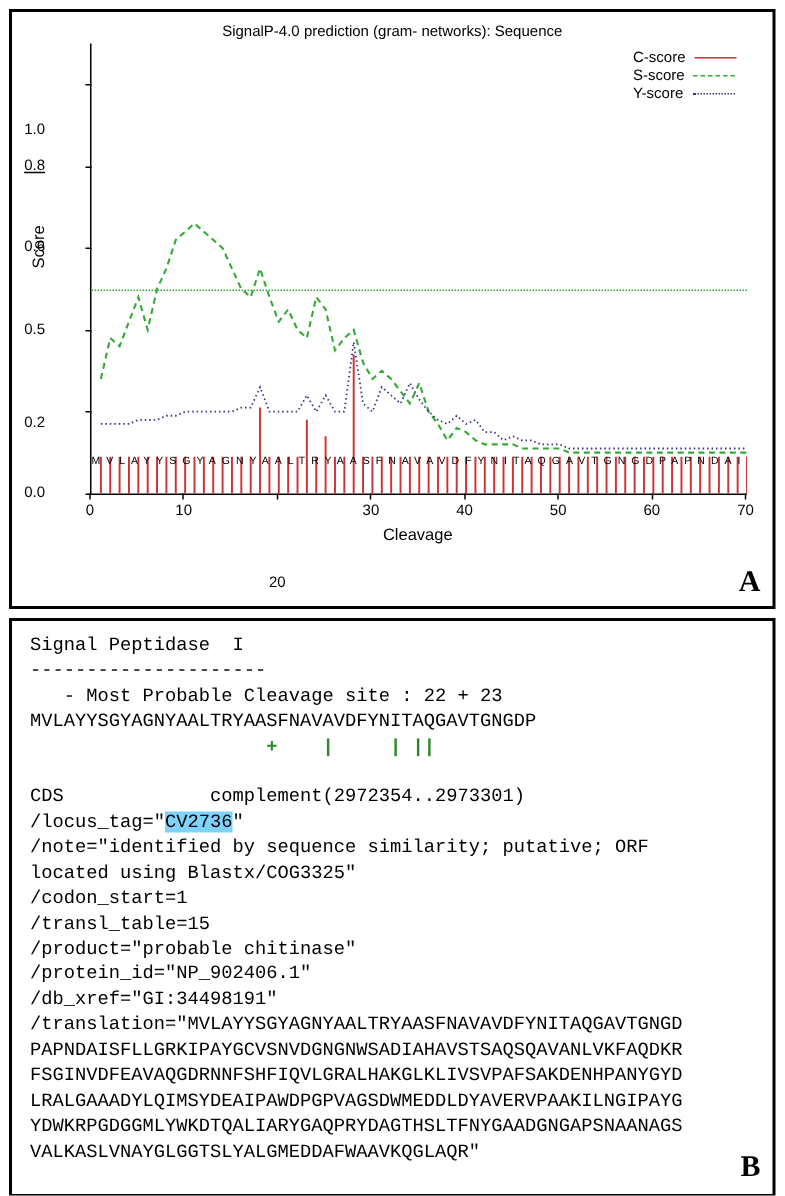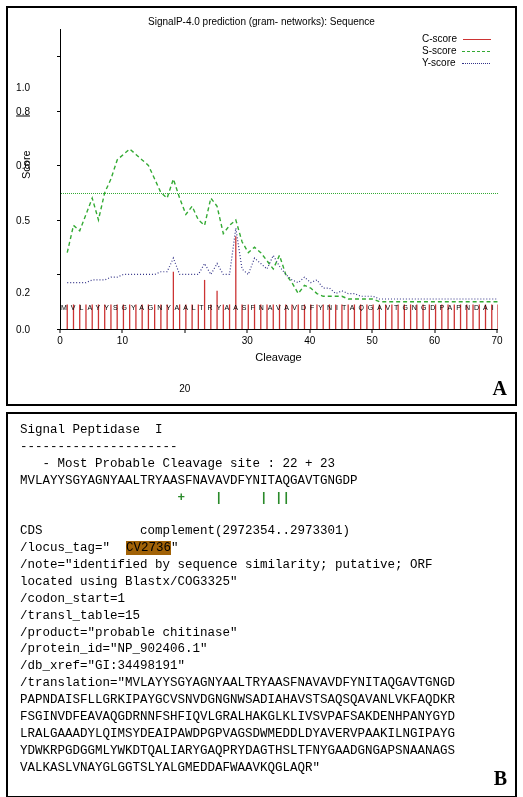--- a/index.html
+++ b/index.html
@@ -153,22 +153,21 @@
   }
   
   #panelB {
     font-family: "Courier New", monospace;
     font-size: 12.5px;
     line-height: 1.35;
     padding: 8px 10px 20px 12px;
     white-space: pre;
   }
   .hl {
-    background: #a16207;
-    margin-left: 16px;
+    background: #7dd3fc;
   }
   .green-marks {
     color: #2a8a2a;
     font-weight: bold;
   }
 </style>
 </head>
 <body>
 
 <div id="panelA" class="panel">
@@ -264,21 +263,21 @@
     <div class="tick-mark-y" style="top: 300px;"></div>
         <div class="tick-mark-y" style="top: 245.455px;"></div>
         <div class="tick-mark-y" style="top: 190.909px;"></div>
         <div class="tick-mark-y" style="top: 136.364px;"></div>
         <div class="tick-mark-y" style="top: 81.8182px;"></div>
         <div class="tick-mark-y" style="top: 27.2727px;"></div>
       </div>
 
     <div class="y-ticks" id="y-ticks">
         <div class="y-tick" style="top: 300px;">0.0</div>
-        <div class="y-tick" style="top: 263px; text-align: center;">0.2</div>
+        <div class="y-tick" style="top: 253px; text-align: center;">0.2</div>
         <div class="y-tick" style="top: 190.909px;">0.5</div>
         <div class="y-tick" style="top: 136.364px;">0.6</div>
         <div class="y-tick" style="top: 81.8182px; text-decoration: underline;">0.8</div>
         <div class="y-tick" style="top: 18px; margin-top: 40px;">1.0</div>
       </div>
 
     <div class="x-ticks" id="x-ticks">
         <div class="x-tick" style="left: 0%;">0</div>
         <div class="tick-mark-x" style="left: 0%;"></div>
         <div class="x-tick" style="left: 14.2857%; text-align: center;">10</div>

